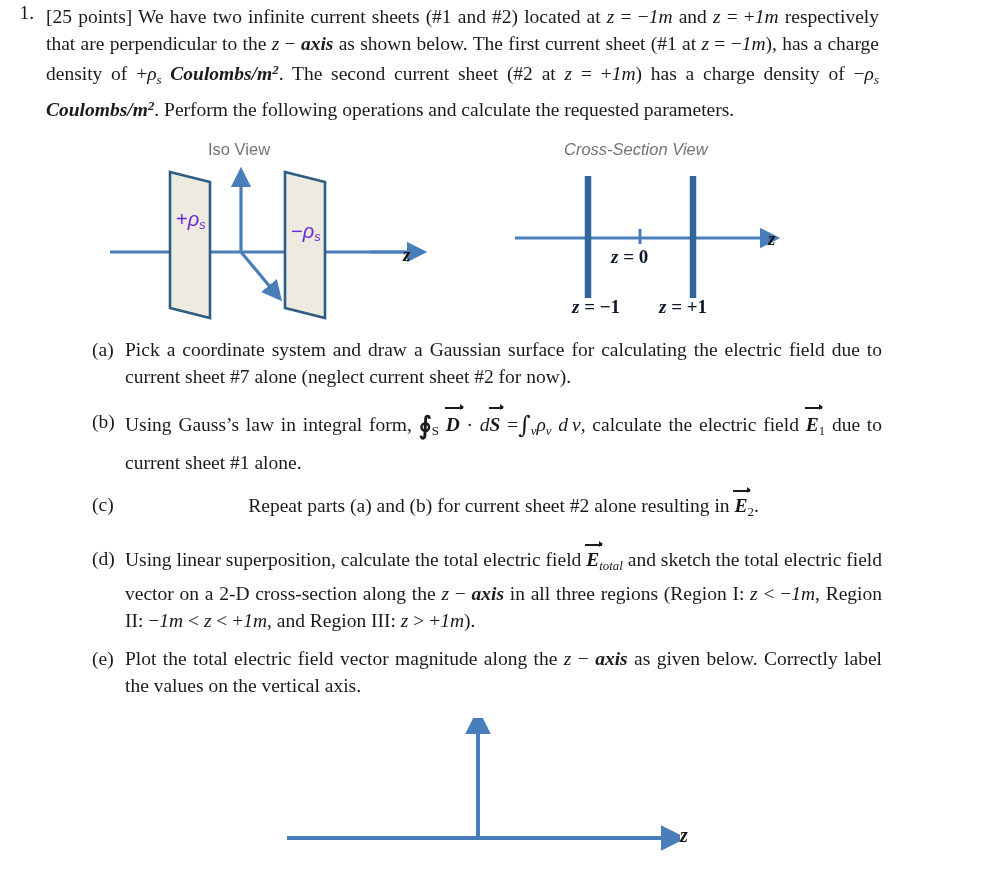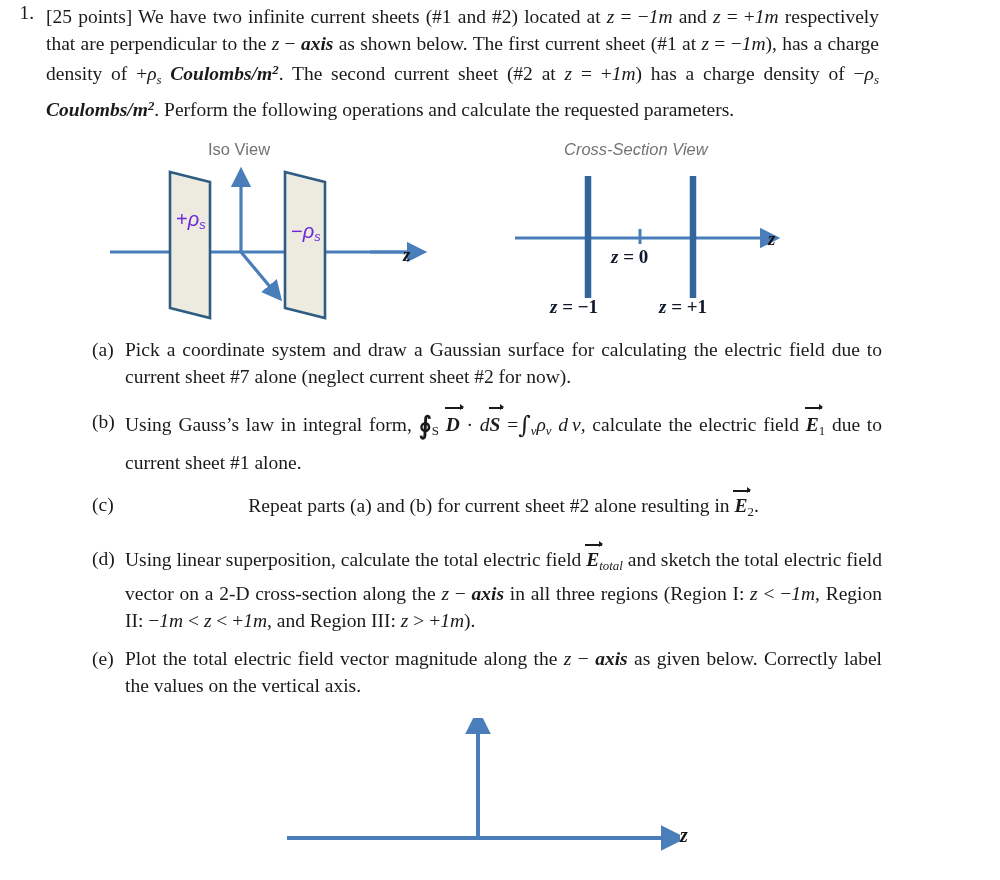--- a/index.html
+++ b/index.html
@@ -200,21 +200,21 @@
   <line x1="0" y1="73" x2="248" y2="73" stroke="#4A7EBB" stroke-width="3.2" marker-end="url(#ah2)"></line>
 
   <line x1="73" y1="11" x2="73" y2="133" stroke="#31659C" stroke-width="6.5"></line>
   <line x1="178" y1="11" x2="178" y2="133" stroke="#31659C" stroke-width="6.5"></line>
 
   <line x1="125" y1="64" x2="125" y2="79" stroke="#4A7EBB" stroke-width="3"></line>
 </svg>
 
 <div class="axis-tag" style="left:768px; top:228px;">z</div>
 <div class="cs-tag" style="left:611px; top:246px;"><span class="zi">z</span> = 0</div>
-<div class="cs-tag" style="left:550px; top:296px;"><span class="zi">z</span> = −1</div>
+<div class="cs-tag" style="left:572px; top:296px;"><span class="zi">z</span> = −1</div>
 <div class="cs-tag" style="left:659px; top:296px;"><span class="zi">z</span> = +1</div>
 
 <div class="part" style="top:336px;">
   <div class="part-label">(a)</div>
   <div class="part-body">Pick a coordinate system and draw a Gaussian surface for calculating the electric field due to current sheet #7 alone (neglect current sheet #2 for now).</div>
 </div>
 
 <div class="part" style="top:408px;">
   <div class="part-label">(b)</div>
   <div class="part-body" style="line-height:32px;">Using Gauss’s law in integral form, <span class="oint">∮</span><sub class="sr">S</sub> <span class="vecb">D</span> · <span class="it">d</span><span class="vecb">S</span> =<span class="intg">∫</span><sub class="s">v</sub><span class="it">ρ<sub class="s">v</sub></span> <span class="it">d v</span>, calculate the electric field <span class="vecb">E</span><sub class="sr">1</sub> due to current sheet #1 alone.</div>

